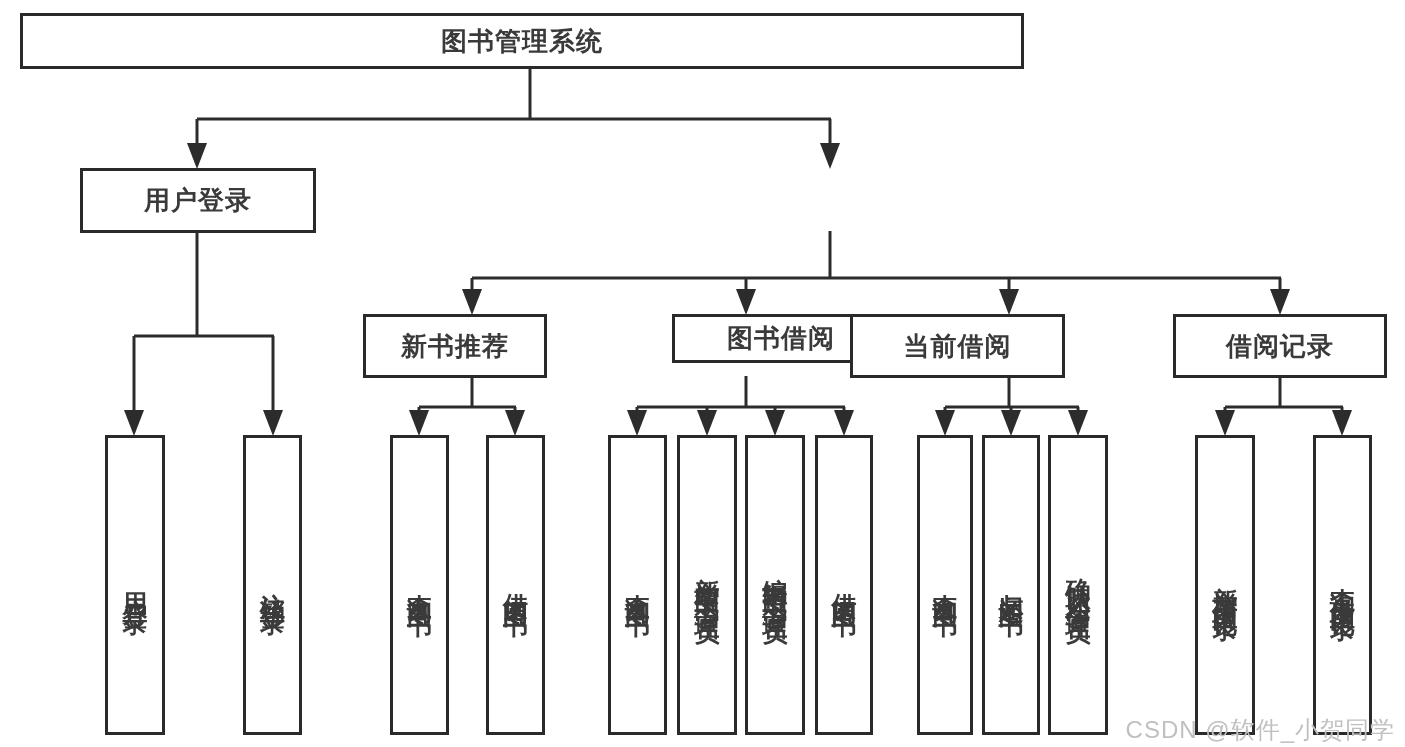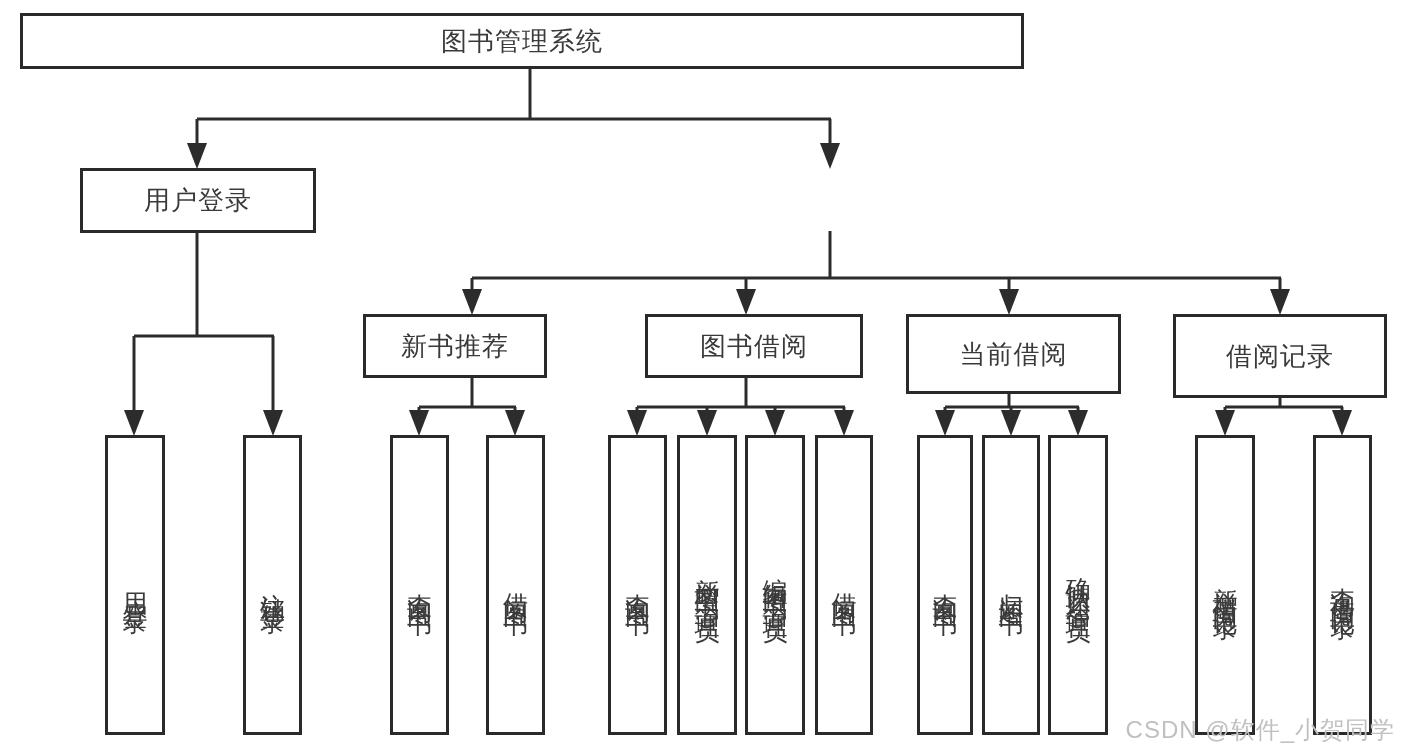--- a/index.html
+++ b/index.html
@@ -37,21 +37,21 @@
     letter-spacing: 1px;
     z-index: 2;
   }
   .node.v {
     writing-mode: vertical-rl;
     text-orientation: mixed;
     font-size: 25px;
     letter-spacing: 6px;
     line-height: 1;
   }
-  .node .lbl { white-space: nowrap; }
+  .node .lbl { white-space: nowrap; font-weight: bold; }
   .node.v .lbl { white-space: normal; max-height: 292px; }
   .watermark {
     position: absolute;
     right: 10px;
     top: 714px;
     font-size: 24px;
     color: var(--watermark);
     letter-spacing: 1px;
     z-index: 3;
     white-space: nowrap;
@@ -121,27 +121,27 @@
     <span class="lbl">图书管理系统</span>
   </div>
 
   <div class="node" style="left:80px; top:168px; width:236px; height:65px">
     <span class="lbl">用户登录</span>
   </div>
 
   <div class="node" style="left:363px; top:314px; width:184px; height:64px">
     <span class="lbl">新书推荐</span>
   </div>
-  <div class="node" style="left:645px; top:314px; width:218px; height:64px">
+  <div class="node" style="left:672px; top:314px; width:218px; height:49px">
     <span class="lbl">图书借阅</span>
   </div>
-  <div class="node" style="left:906px; top:314px; width:215px; height:80px">
+  <div class="node" style="left:850px; top:314px; width:215px; height:64px">
     <span class="lbl">当前借阅</span>
   </div>
-  <div class="node" style="left:1173px; top:314px; width:214px; height:84px">
+  <div class="node" style="left:1173px; top:314px; width:214px; height:64px">
     <span class="lbl">借阅记录</span>
   </div>
 
   <div class="node v" style="left:105px; top:435px; width:60px; height:300px">
     <span class="lbl">用户登录</span>
   </div>
   <div class="node v" style="left:243px; top:435px; width:59px; height:300px">
     <span class="lbl">注销登录</span>
   </div>
 

